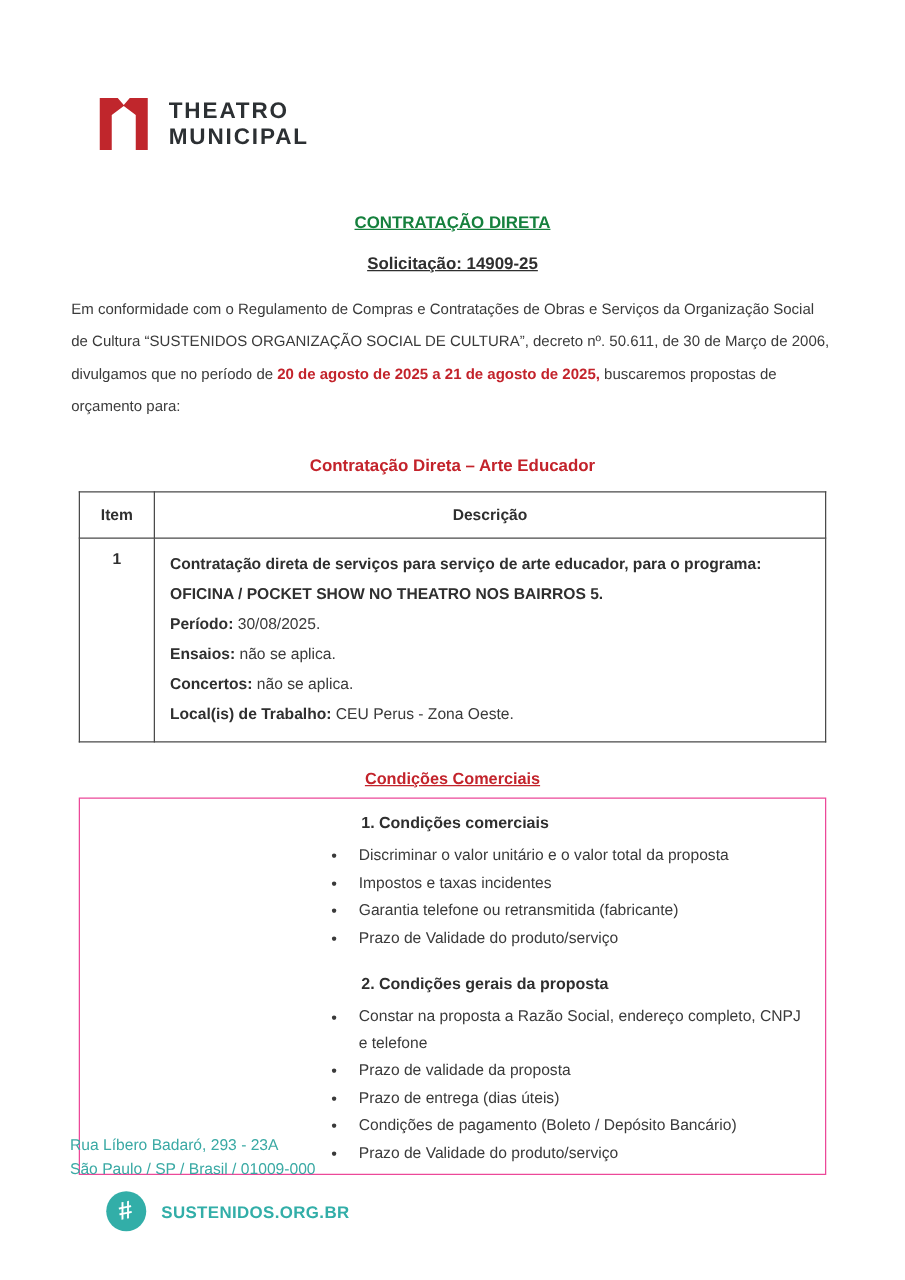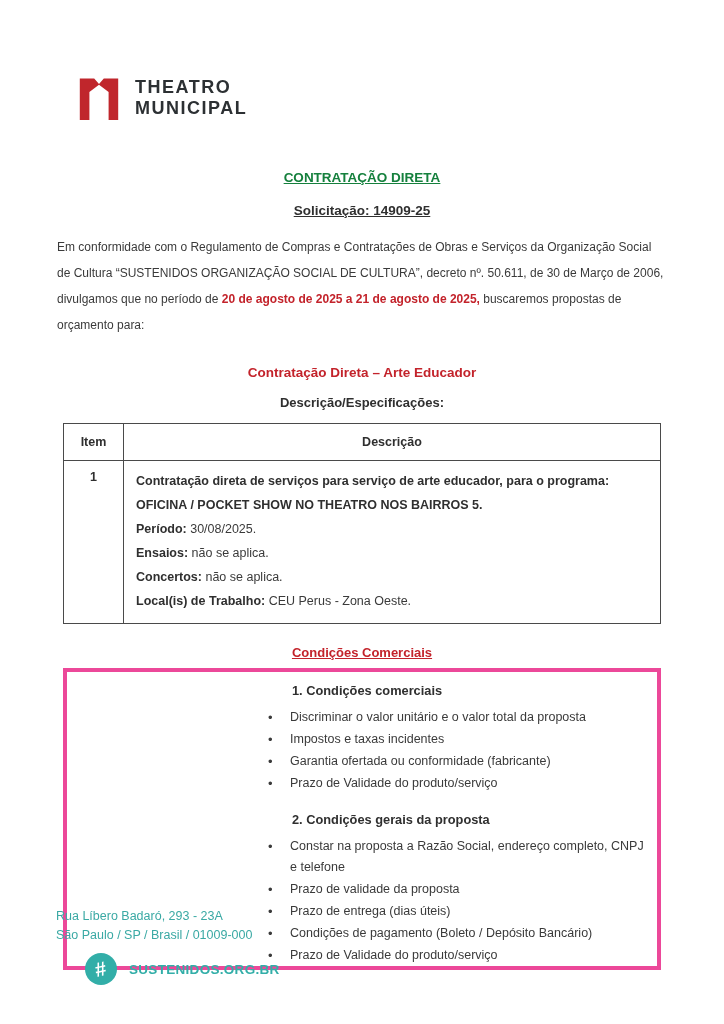--- a/index.html
+++ b/index.html
@@ -97,21 +97,21 @@
 
   
   .cond-heading {
     margin-top: 21px; text-align: center;
     font-size: 13px; font-weight: 700; color: #c3232b;
     text-decoration: underline;
   }
   .cond-box {
     margin: 8px 0 0 63px;
     width: 598px; height: 302px;
-    border: 4px solid #ec4899;
+    border: 1px solid #ec4899;
     overflow: hidden;
     padding-top: 11px;
     font-size: 12.5px; color: #3a3a3a;
   }
   .cond-section-title {
     margin-left: 225px; font-weight: 700; color: #2f2f2f;
     font-size: 12.8px;
   }
   .cond-box ul {
     list-style: none;
@@ -170,21 +170,20 @@
       </div>
     </div>
   </div>
 
   <div class="doc-title">CONTRATAÇÃO DIRETA</div>
   <div class="doc-subtitle">Solicitação: 14909-25</div>
 
   <p class="intro"><span>Em conformidade com o Regulamento de Compras e Contratações de Obras e Serviços da Organização Social de Cultura “SUSTENIDOS ORGANIZAÇÃO SOCIAL DE CULTURA”, decreto nº. 50.611, de 30 de Março de 2006, divulgamos que no período de </span><span class="date-red">20 de agosto de 2025 a 21 de agosto de 2025,</span><span> buscaremos propostas de orçamento para:</span></p>
 
   <div class="red-heading">Contratação Direta – Arte Educador</div>
-  <div class="spec-heading">Descrição/Especificações:</div>
 
   <table class="spec-table">
     <colgroup>
         <col class="item-col">
         <col>
       </colgroup>
     <thead>
       <tr>
         <th>Item</th>
         <th>Descrição</th>
@@ -204,21 +203,21 @@
     </tbody>
   </table>
 
   <div class="cond-heading">Condições Comerciais</div>
 
   <div class="cond-box">
     <div class="cond-section-title">1. Condições comerciais</div>
     <ul>
       <li>Discriminar o valor unitário e o valor total da proposta</li>
       <li>Impostos e taxas incidentes</li>
-      <li>Garantia ofertada ou conformidade (fabricante)</li>
+      <li>Garantia telefone ou retransmitida (fabricante)</li>
       <li>Prazo de Validade do produto/serviço</li>
     </ul>
 
     <div class="gap-18"></div>
     <div class="cond-section-title">2. Condições gerais da proposta</div>
     <ul>
       <li>Constar na proposta a Razão Social, endereço completo, CNPJ e telefone</li>
       <li>Prazo de validade da proposta</li>
       <li>Prazo de entrega (dias úteis)</li>
       <li>Condições de pagamento (Boleto / Depósito Bancário)</li>

